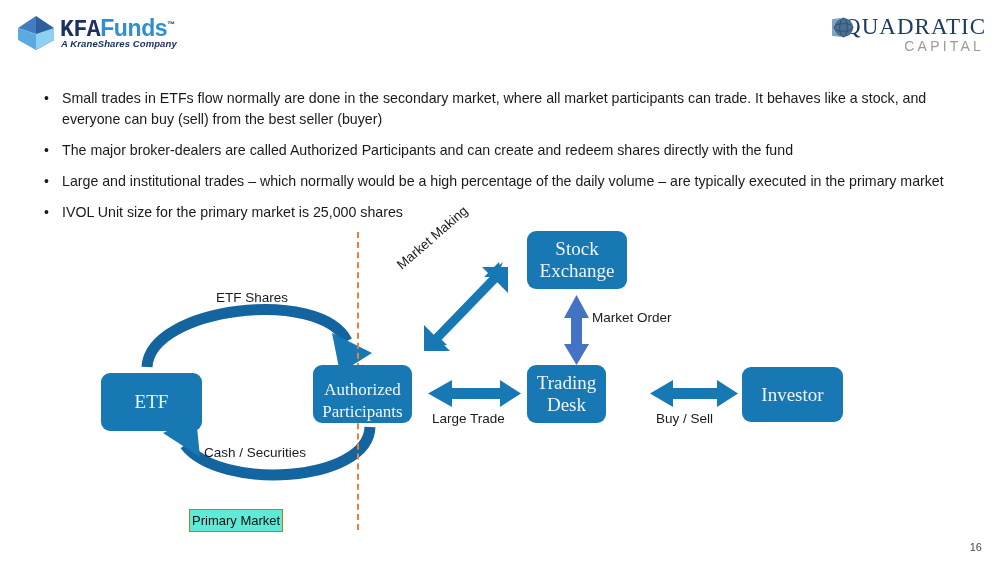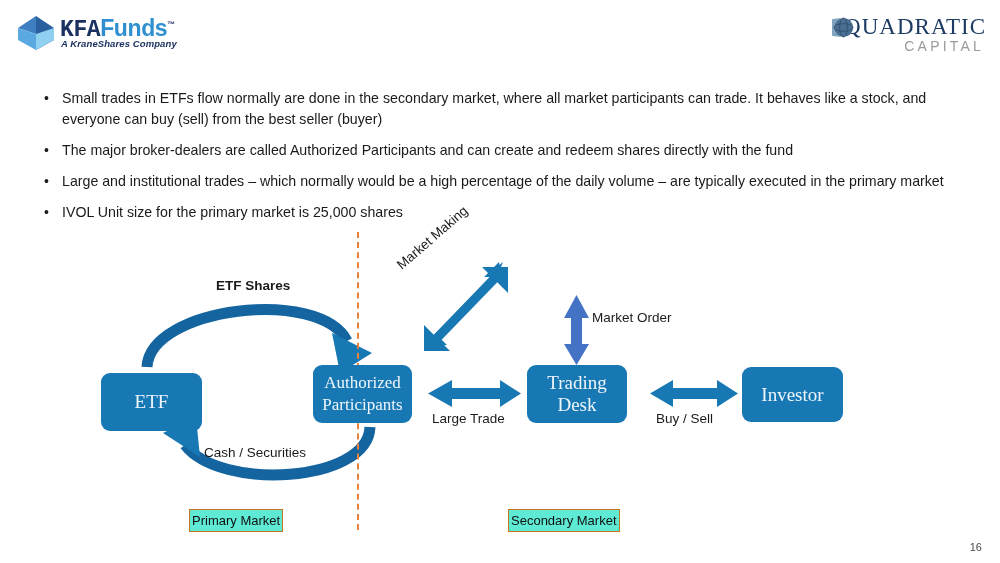--- a/index.html
+++ b/index.html
@@ -39,27 +39,27 @@
     font-size:14.2px;color:#1a1a1a;line-height:21px;}
   .bullet .dot{position:absolute;left:4px;top:0px;font-size:14px;color:#1a1a1a;}
 
   
   .diagram{position:absolute;left:0;top:215px;width:1000px;height:348px;}
   .box{position:absolute;background:#1878b4;border-radius:9px;
     color:#eef6fb;font-family:"Liberation Serif", serif;
     display:flex;align-items:center;justify-content:center;text-align:center;
     font-size:19px;line-height:22px;}
   #box-etf{left:101px;top:158px;width:101px;height:58px;text-align:center;}
-  #box-ap{left:313px;top:150px;width:99px;height:58px;font-size:17px;}
+  #box-ap{left:313px;top:150px;width:99px;height:58px;font-size:17px;align-items:flex-end;}
   #box-stock{left:527px;top:16px;width:100px;height:58px;}
-  #box-trading{left:527px;top:150px;width:100px;height:58px;}
+  #box-trading{left:527px;top:150px;width:79px;height:58px;}
   #box-investor{left:742px;top:152px;width:101px;height:55px;}
 
   .arrow-label{position:absolute;font-size:13.5px;color:#1a1a1a;white-space:nowrap;}
-  #lbl-etf-shares{left:216px;top:63px;font-weight:bold;}
+  #lbl-etf-shares{left:216px;top:75px;}
   #lbl-cash{left:204px;top:230px;}
   #lbl-large-trade{left:432px;top:196px;}
   #lbl-buy-sell{left:656px;top:196px;}
   #lbl-market-order{left:592px;top:95px;}
   #lbl-market-making{left:394px;top:46px;transform:rotate(-41deg);
     transform-origin:left top;}
 
   .badge{position:absolute;background:#5eead4;border:1px solid #c4741b;
     color:#111;font-size:13px;padding:3px 2px;white-space:nowrap;}
   #badge-primary{left:189px;top:294px;}
@@ -162,32 +162,34 @@
     </svg>
 
     <div class="divider"></div>
 
     <div class="box" id="box-etf">
       <span>ETF</span>
     </div>
     <div class="box" id="box-ap">
       <span>Authorized<br>Participants</span>
     </div>
+    <div class="box" id="box-stock">
+      <span>Stock<br>Exchange</span>
+    </div>
     <div class="box" id="box-trading">
       <span>Trading<br>Desk</span>
     </div>
     <div class="box" id="box-investor">
       <span>Investor</span>
     </div>
 
     <div class="arrow-label" id="lbl-etf-shares">ETF Shares</div>
     <div class="arrow-label" id="lbl-cash">Cash / Securities</div>
     <div class="arrow-label" id="lbl-market-making">Market Making</div>
     <div class="arrow-label" id="lbl-large-trade">Large Trade</div>
     <div class="arrow-label" id="lbl-market-order">Market Order</div>
     <div class="arrow-label" id="lbl-buy-sell">Buy / Sell</div>
 
     <div class="badge" id="badge-primary">Primary Market</div>
-    <div class="badge" id="badge-secondary">Secondary Market</div>
   </div>
 
   <div class="pagenum">16</div>
 </div>
 
 </body></html>

